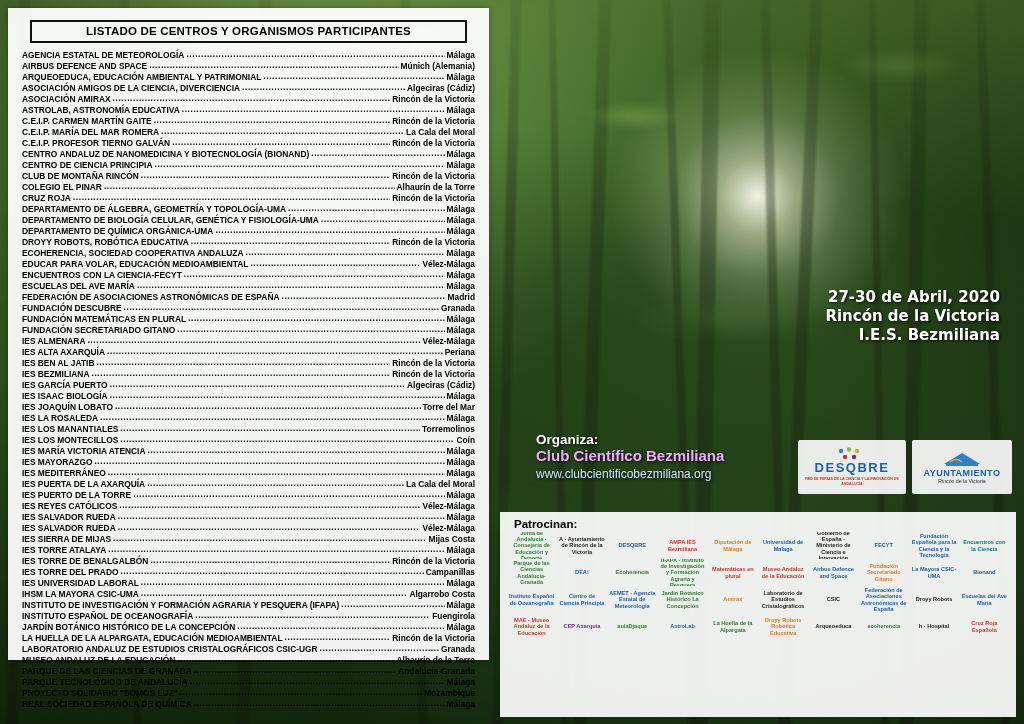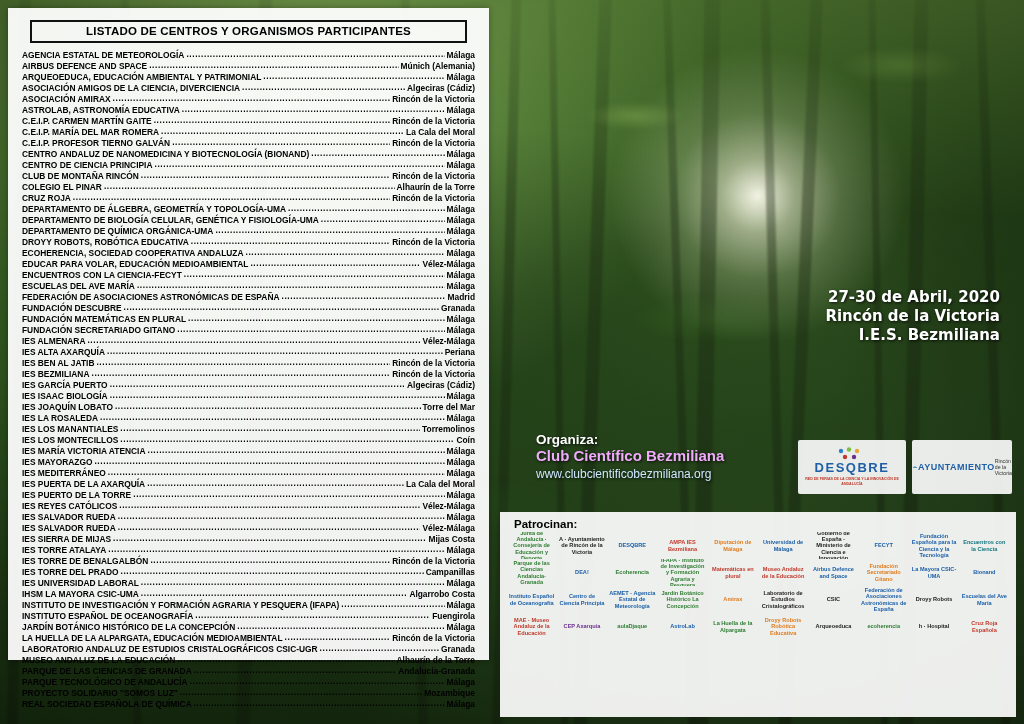--- a/index.html
+++ b/index.html
@@ -190,21 +190,21 @@
     border-radius: 2px;
     display: flex; flex-direction: column;
     align-items: center; justify-content: center;
   }
   .badge-ayto {
     position: absolute;
     left: 912px; top: 440px;
     width: 100px; height: 54px;
     background: rgba(255,255,255,0.9);
     border-radius: 2px;
-    display: flex; flex-direction: row;
+    display: flex; flex-direction: column;
     align-items: center; justify-content: center;
   }
   .desq-word { font-size: 13px; font-weight: bold; color: #1e5fa8; letter-spacing: 1.5px; }
   .desq-sub { font-size: 3.6px; color: #c0392b; font-weight: bold; text-align:center; line-height: 1.35; margin-top: 2px;}
   .ayto-word { font-size: 9px; font-weight: bold; color: #1e5fa8; letter-spacing: .5px;}
   .ayto-sub { font-size: 5.2px; color: #333; }
 
   
   .sponsors {
     position: absolute;

